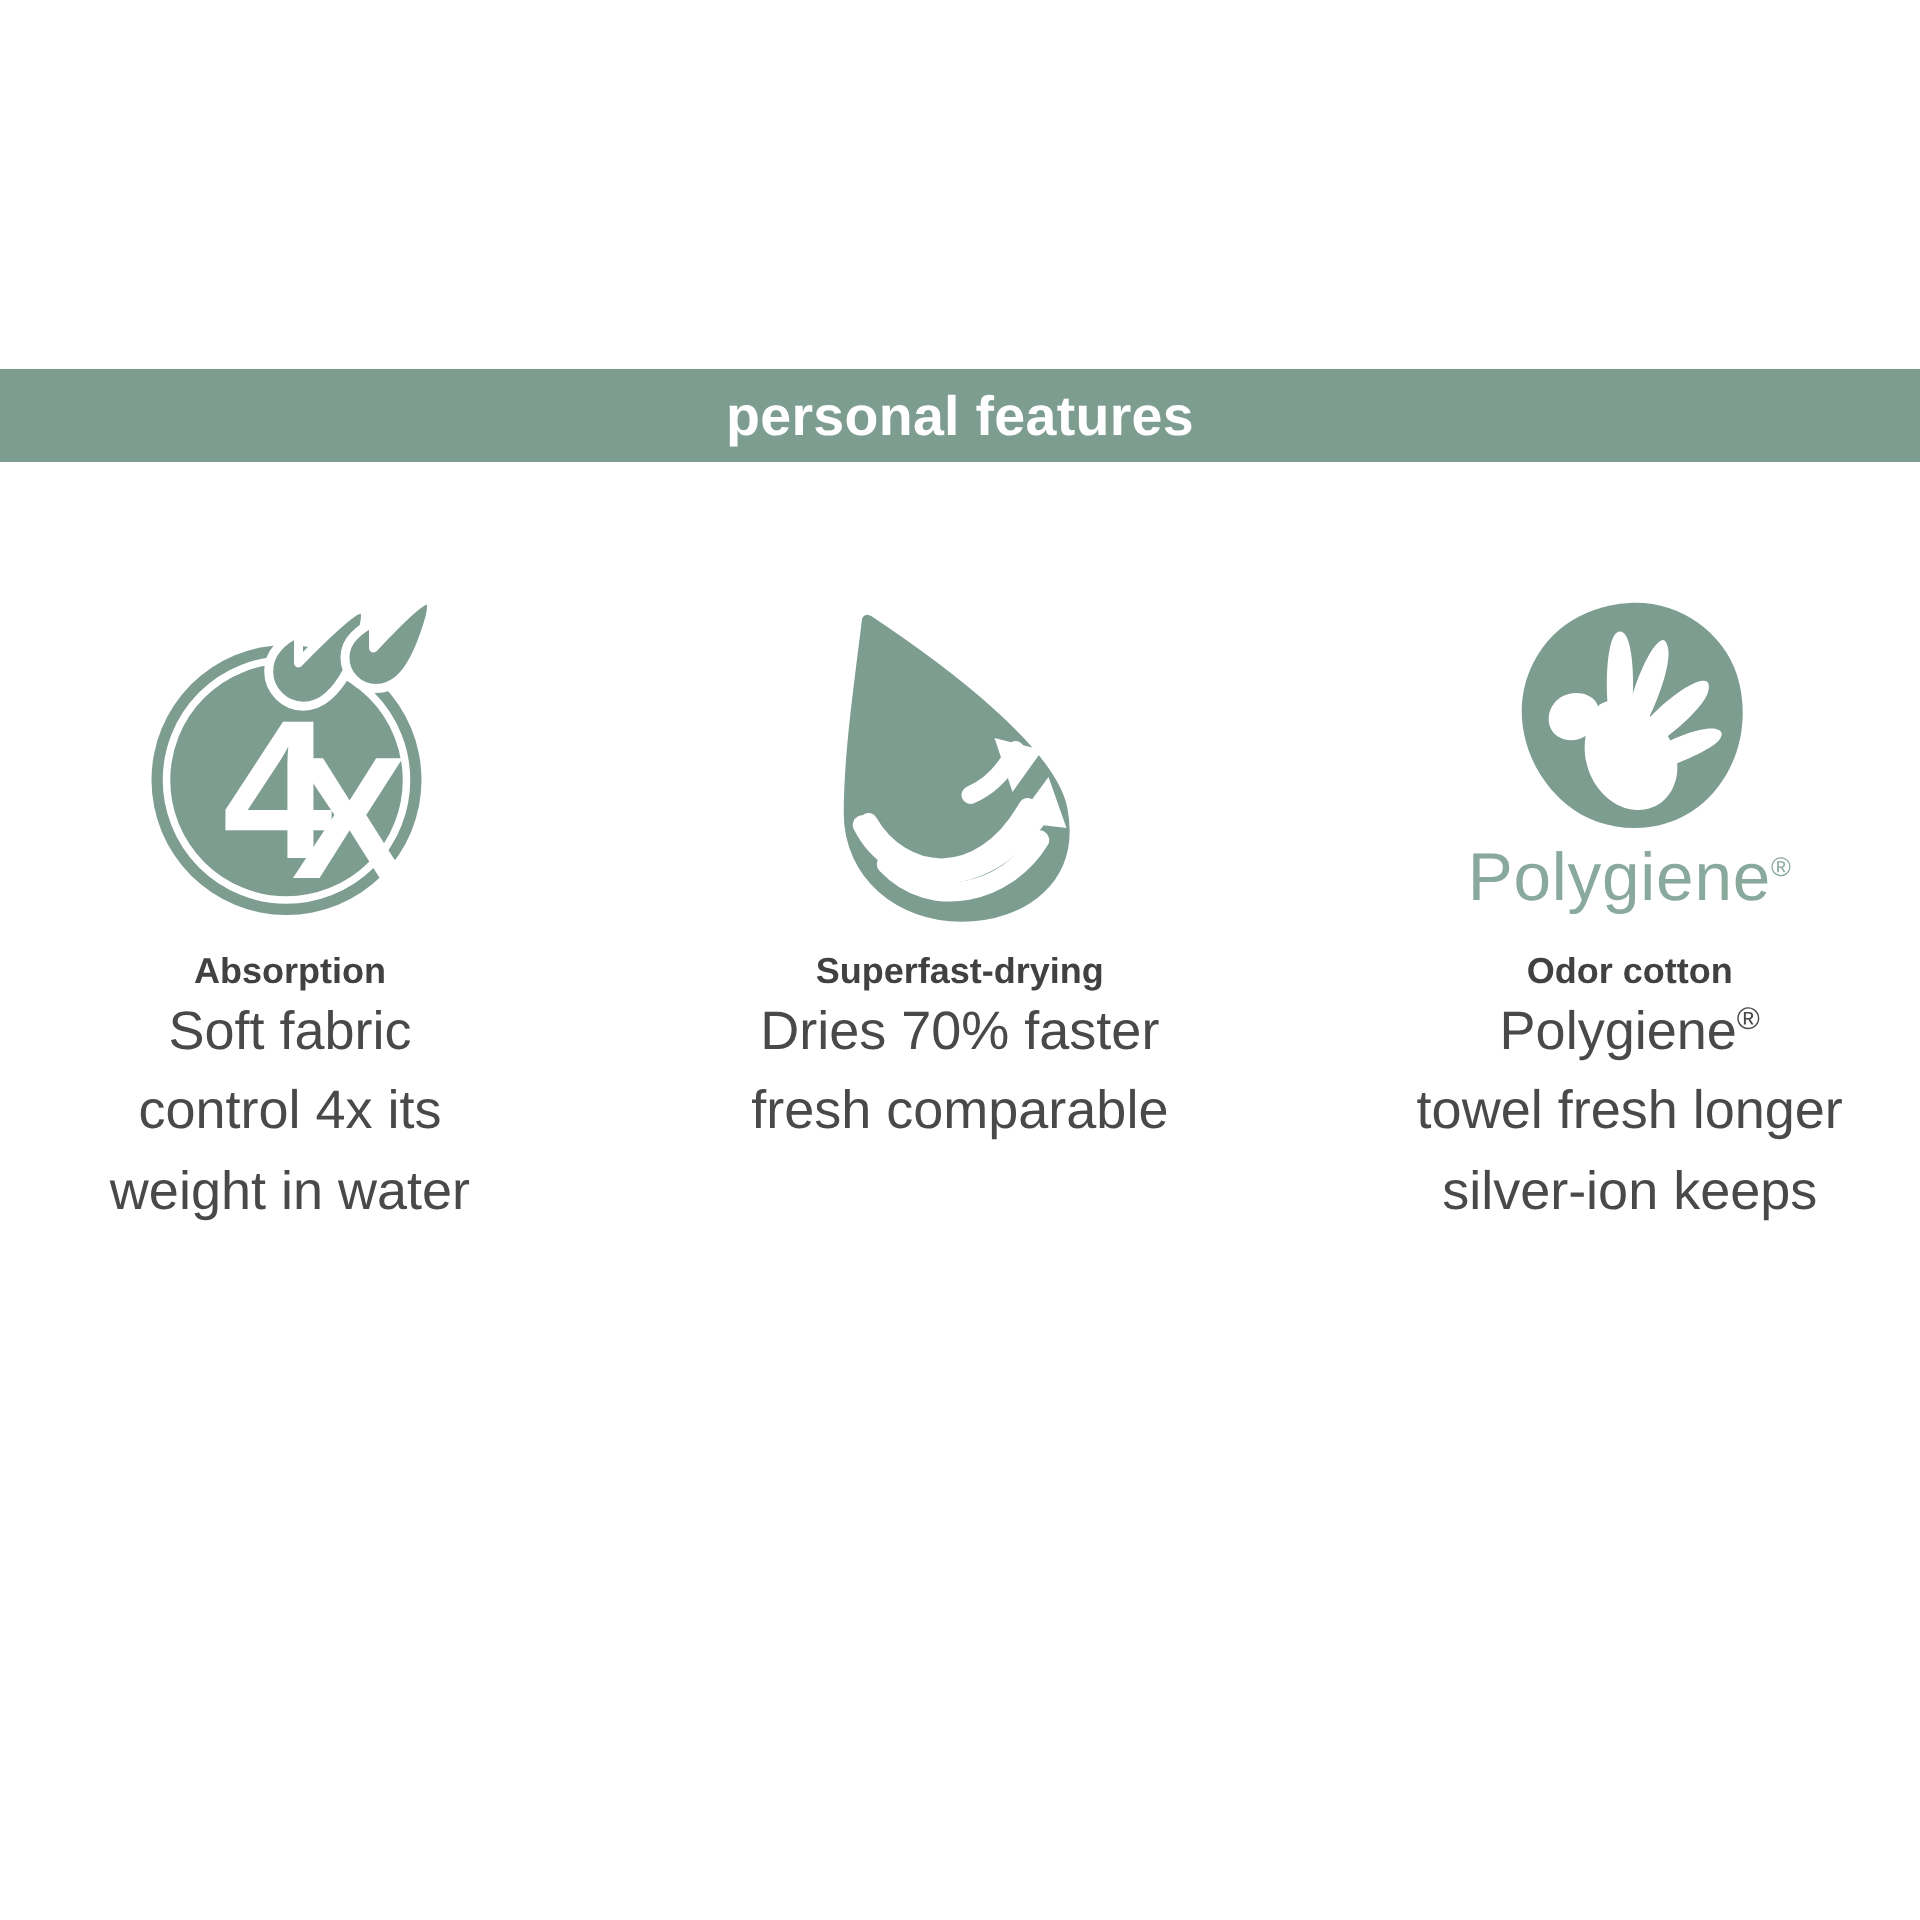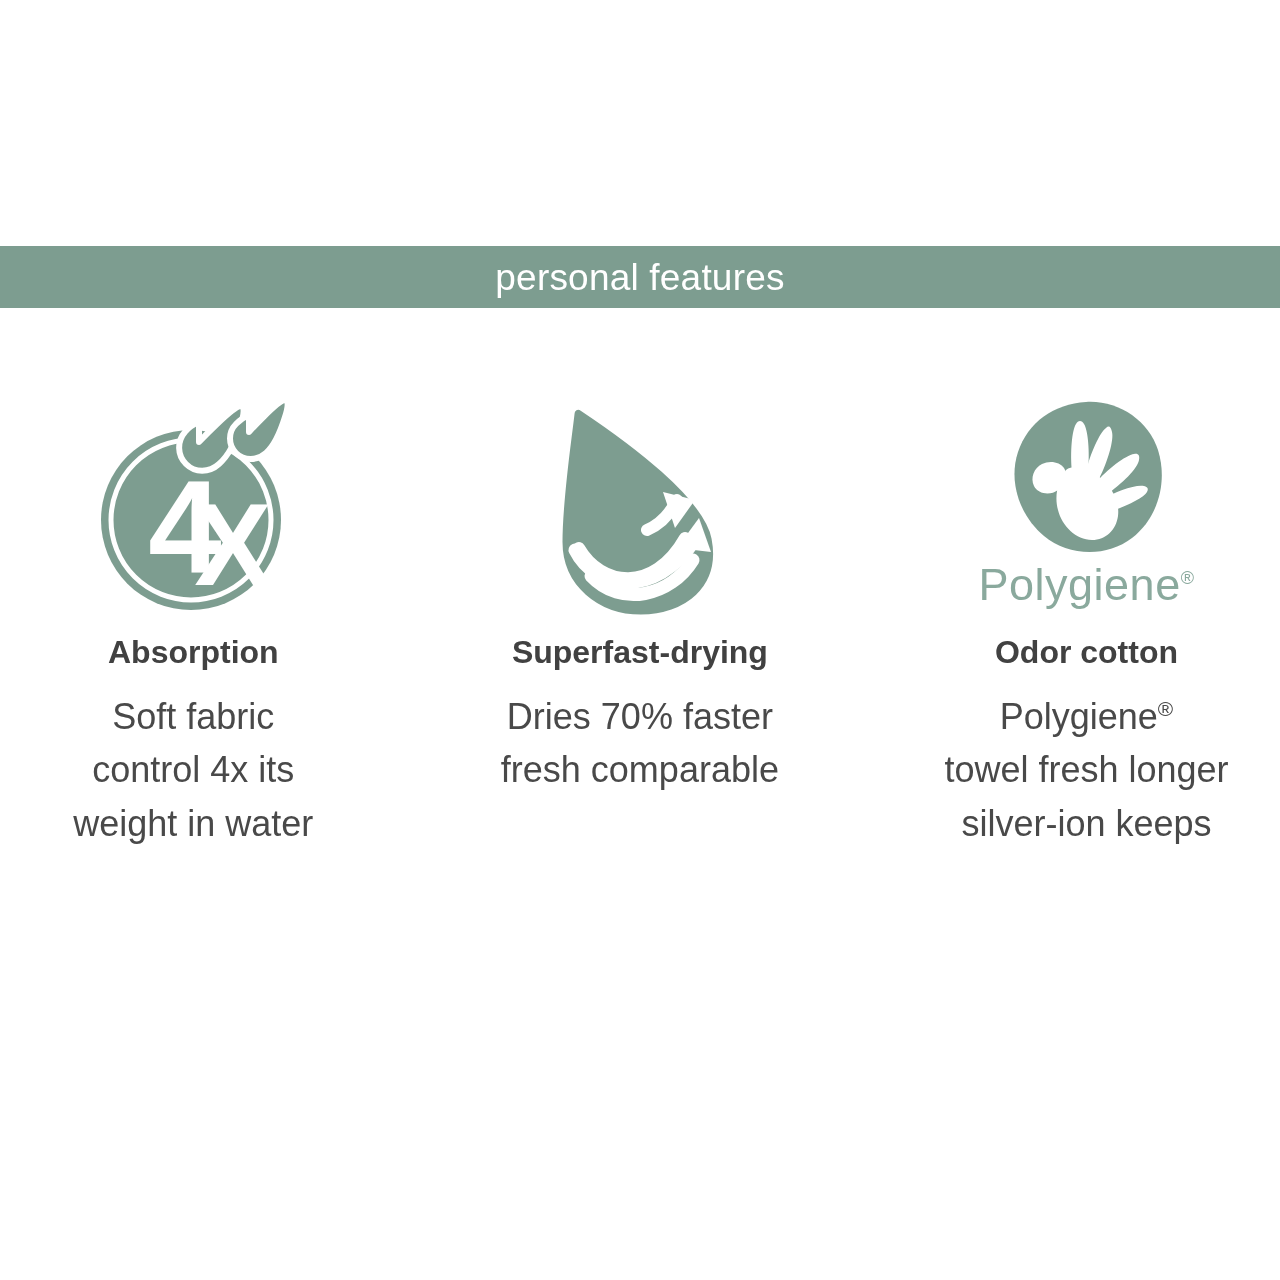--- a/index.html
+++ b/index.html
@@ -31,21 +31,21 @@
     width: 1280px;
     height: 62px;
     background: #7d9d90;
     display: flex;
     align-items: center;
     justify-content: center;
   }
   .header-title {
     color: #ffffff;
     font-size: 37px;
-    font-weight: 400;
+    font-weight: 700;
     letter-spacing: 0.2px;
     line-height: 1;
     font-family: "Liberation Sans", sans-serif;
   }
 
   
   .features {
     position: absolute;
     left: -30px;
     top: 400px;
@@ -64,33 +64,32 @@
     height: 230px;
     width: 100%;
     display: flex;
     align-items: flex-start;
     justify-content: center;
     position: relative;
   }
 
   .feature-heading {
     color: #414141;
-    font-size: 32px;
+    font-size: 24px;
     font-weight: bold;
     line-height: 1;
     margin-top: 6px;
     white-space: nowrap;
     font-family: "Liberation Sans", sans-serif;
   }
   .feature-body {
     color: #494949;
     font-size: 36px;
     line-height: 1.48;
     text-align: center;
-    margin-top: 22px;
     white-space: nowrap;
     font-family: "Liberation Sans", sans-serif;
   }
   .feature-body .line { display: block; }
   .reg {
     font-size: 0.58em;
     vertical-align: super;
     line-height: 0;
   }
 

